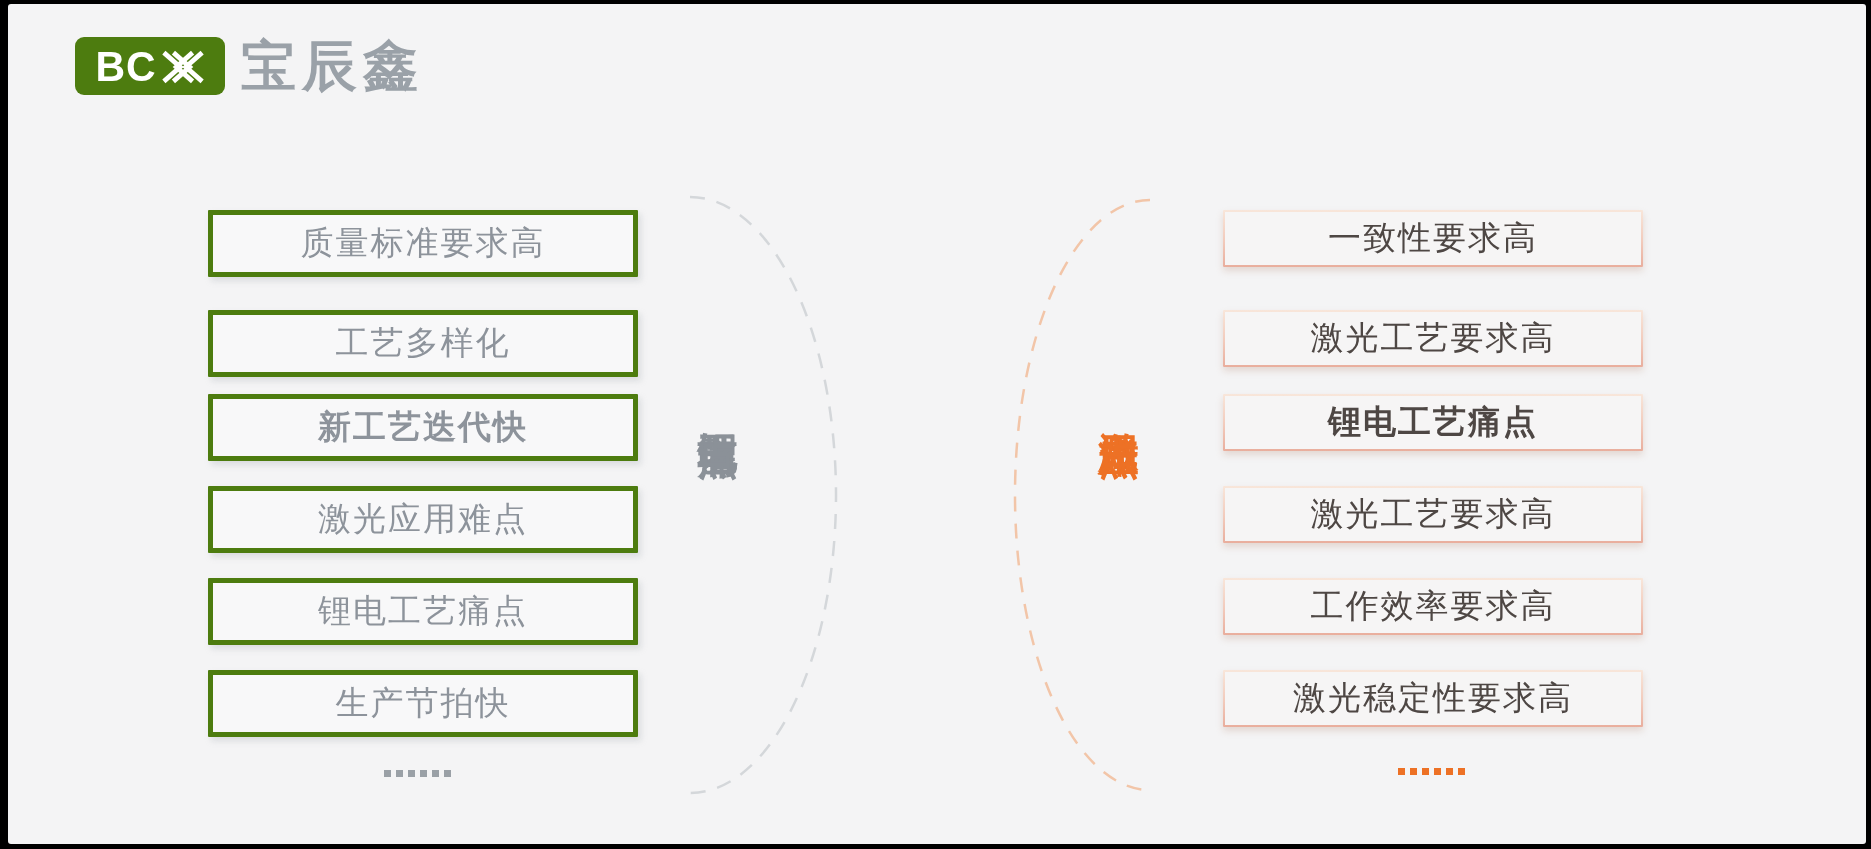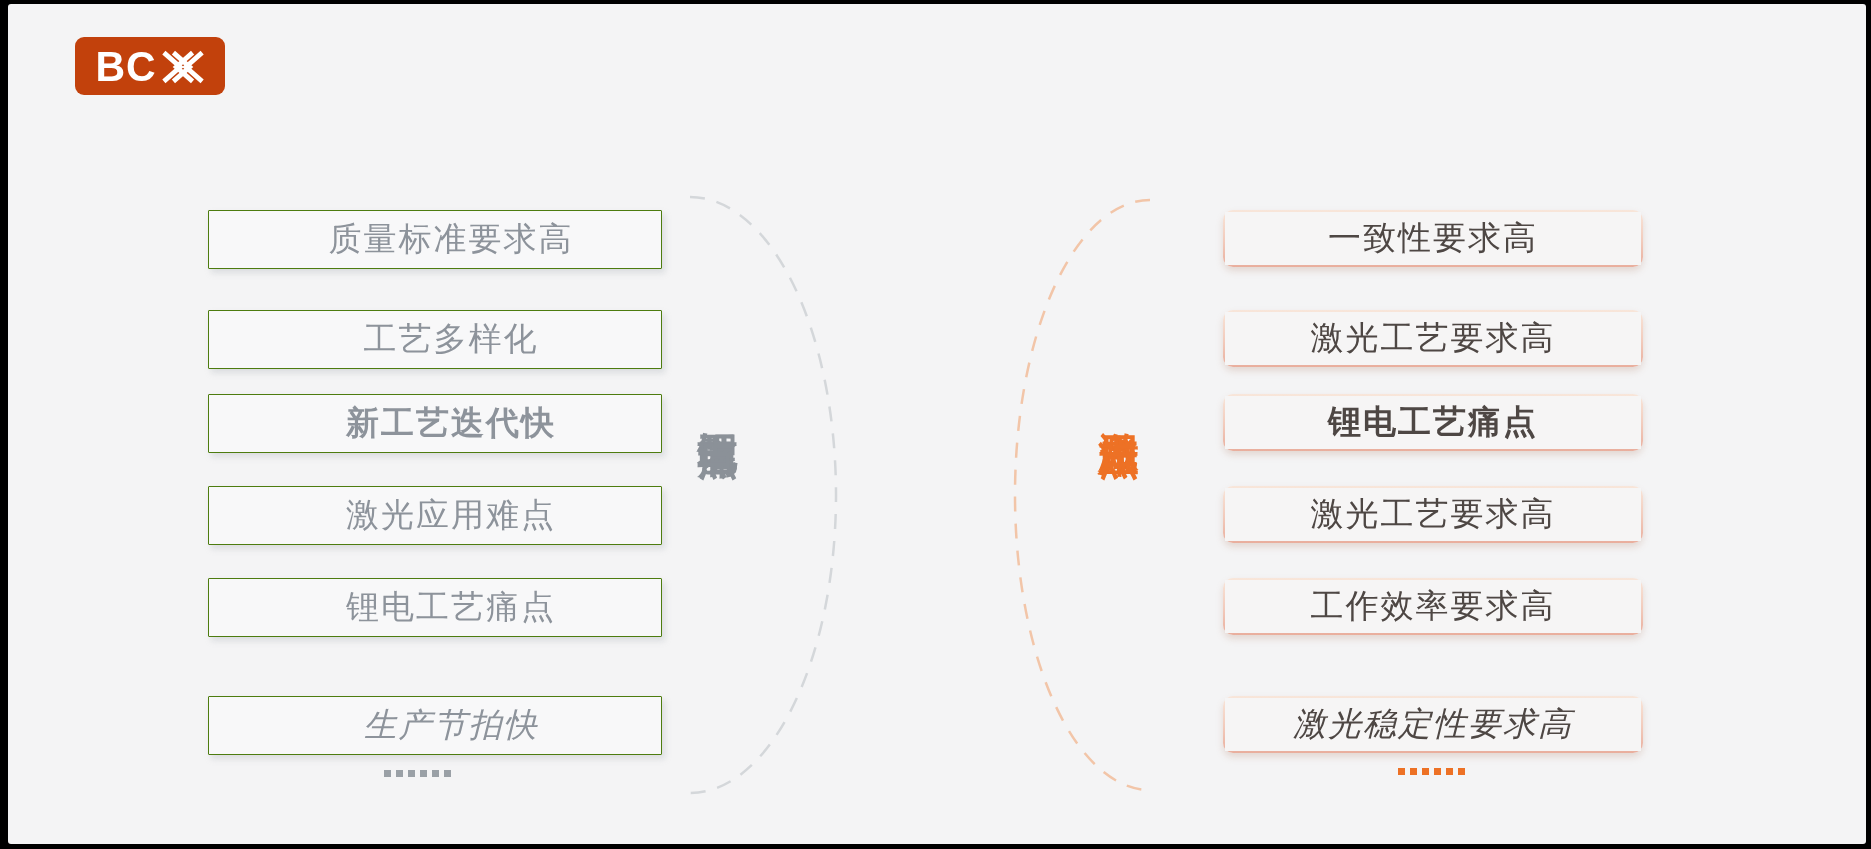--- a/index.html
+++ b/index.html
@@ -13,63 +13,62 @@
   .slide {
     position: absolute;
     left: 8px; top: 4px; right: 5px; bottom: 5px;
     background: #f4f4f5;
     border-radius: 3px;
   }
   
   .logo { position: absolute; left: 75px; top: 37px; display: flex; align-items: center; }
   .logo-badge {
     width: 150px; height: 58px;
-    background: #c2410c;
+    background: #4d7c0f;
     border-radius: 9px;
     display: flex; align-items: center; justify-content: center;
     gap: 4px;
   }
   .logo-abbr {
     color: #ffffff; font-size: 41px; font-weight: 800;
     letter-spacing: 1px; line-height: 1;
     transform: scaleY(1.05);
   }
   .logo-x { margin-top: 1px; }
   .logo-cn {
     margin-left: 16px;
     font-size: 55px; font-weight: 700;
     color: #9aa1a8; letter-spacing: 6px; line-height: 1;
   }
   
   .pain-box {
     position: absolute; left: 208px; width: 420px; height: 57px;
     background: #f8f8f9;
-    border: 1px solid #4d7c0f;
+    border: 5px solid #4d7c0f;
     box-shadow: 3px 4px 6px rgba(155,160,170,0.28);
     display: flex; align-items: center; justify-content: center;
     font-size: 33px; color: #8d939b; letter-spacing: 2px;
     border-radius: 1px;
-    padding-left: 32px;
   }
   .diff-box-frame {
     position: absolute; left: 1223px; width: 420px; height: 57px;
     background: linear-gradient(180deg, #f8e6da 0%, #f2cabb 55%, #e9ae9d 100%);
     padding: 2px;
     box-sizing: border-box;
     box-shadow: 0 4px 7px rgba(190,150,130,0.30);
-    border-radius: 10px;
+    border-radius: 1px;
   }
   .diff-box {
     width: 100%; height: 100%;
     background: #f6f5f5;
     display: flex; align-items: center; justify-content: center;
     font-size: 33px; color: #4e4744; letter-spacing: 2px;
   }
   .r1 { top: 210px; } .r2 { top: 310px; } .r3 { top: 394px; font-weight: bold; }
-  .r4 { top: 486px; } .r5 { top: 578px; } .r6 { top: 696px; font-style: italic; }
+  .r4 { top: 486px; } .r5 { top: 578px; } .r6 { top: 670px; }
   
   .v-title {
     position: absolute; top: 401px;
     writing-mode: vertical-rl; text-orientation: upright;
     font-size: 40px; font-weight: 700; letter-spacing: 1px;
     line-height: 1.0;
   }
   .v-title-left  { left: 698px;  color: #8b9198; }
   .v-title-right { left: 1099px; color: #ed7125; }
   
@@ -93,20 +92,21 @@
 <div class="logo">
   <div class="logo-badge">
     <span class="logo-abbr">BC</span>
     <svg class="logo-x" width="44" height="36" viewBox="0 0 46 36">
       <path d="M3,3 L20,18 L3,33" fill="none" stroke="#ffffff" stroke-width="5"></path>
       <path d="M13,3 L30,18 L13,33" fill="none" stroke="#ffffff" stroke-width="5"></path>
       <path d="M43,3 L26,18 L43,33" fill="none" stroke="#ffffff" stroke-width="5"></path>
       <path d="M33,3 L16,18 L33,33" fill="none" stroke="#ffffff" stroke-width="5"></path>
     </svg>
   </div>
+  <span class="logo-cn">宝辰鑫</span>
 </div>
 
 <div class="pain-box r1">质量标准要求高</div>
 <div class="pain-box r2">工艺多样化</div>
 <div class="pain-box r3">新工艺迭代快</div>
 <div class="pain-box r4">激光应用难点</div>
 <div class="pain-box r5">锂电工艺痛点</div>
 <div class="pain-box r6">生产节拍快</div>
 <div class="dots dots-left">
     <span class="dot" style="background: rgb(154, 160, 166);"></span>

